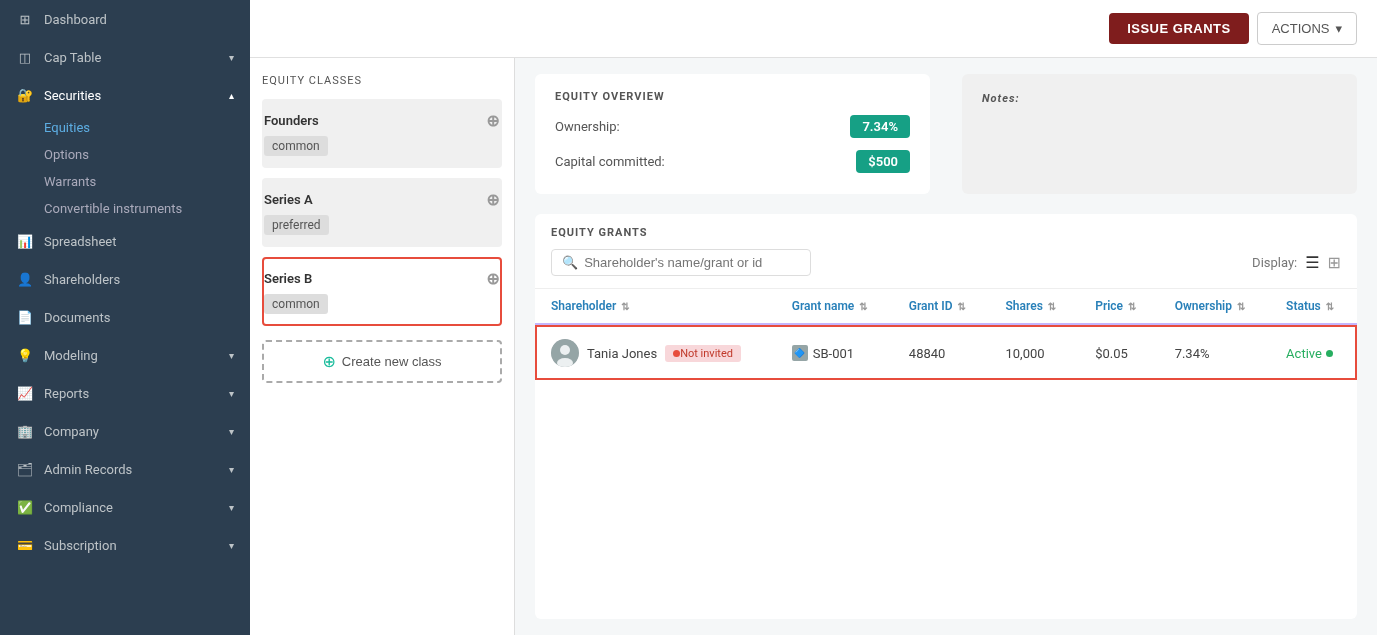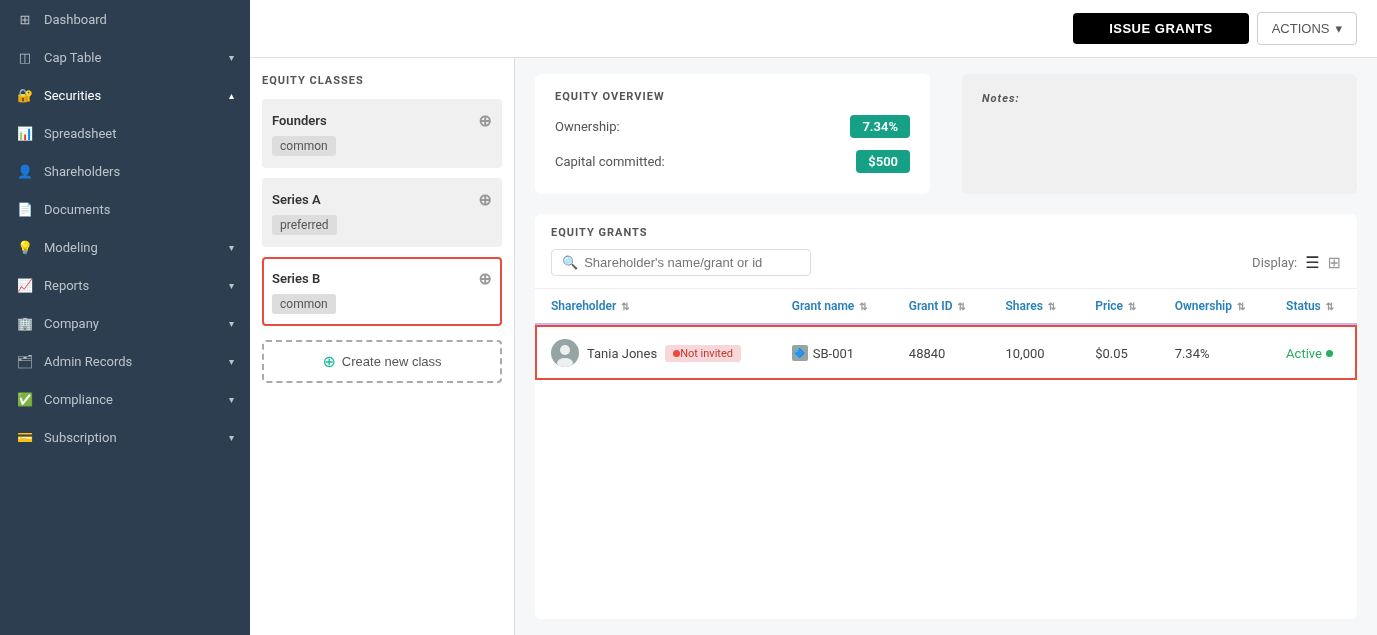--- a/index.html
+++ b/index.html
@@ -14,30 +14,30 @@
     .sidebar-item .chevron { font-size: 10px; }
     .sidebar-sub { padding-left: 44px; }
     .sidebar-sub-item { padding: 6px 16px 6px 0; color: #aab; font-size: 13px; cursor: pointer; }
     .sidebar-sub-item.active { color: #5dade2; }
 
     
     .main { flex: 1; display: flex; flex-direction: column; overflow: hidden; }
 
     
     .topbar { display: flex; align-items: center; justify-content: flex-end; padding: 12px 20px; background: #fff; border-bottom: 1px solid #e0e0e0; gap: 8px; }
-    .btn-issue { background: #000000; color: #fff; border: none; padding: 8px 36px; border-radius: 4px; font-size: 13px; font-weight: 600; cursor: pointer; letter-spacing: 0.5px; }
+    .btn-issue { background: #7f1d1d; color: #fff; border: none; padding: 8px 18px; border-radius: 4px; font-size: 13px; font-weight: 600; cursor: pointer; letter-spacing: 0.5px; }
     .btn-actions { background: #fff; color: #555; border: 1px solid #ccc; padding: 8px 14px; border-radius: 4px; font-size: 13px; cursor: pointer; display: flex; align-items: center; gap: 6px; }
 
     
     .content-area { flex: 1; display: flex; overflow: hidden; }
 
     
     .equity-classes-panel { width: 265px; border-right: 1px solid #ddd; background: #fff; display: flex; flex-direction: column; overflow-y: auto; padding: 16px 12px; flex-shrink: 0; }
-    .panel-title { font-size: 11px; font-weight: 700; color: #555; letter-spacing: 1px; margin-bottom: 12px; }
-    .equity-class-card { background: #f0f0f0; border-radius: 4px; margin-bottom: 10px; padding: 10px 8px; cursor: pointer; position: relative; border: 2px solid transparent; }
+    .panel-title { font-size: 11px; font-weight: 400; color: #555; letter-spacing: 1px; margin-bottom: 12px; }
+    .equity-class-card { background: #f0f0f0; border-radius: 4px; margin-bottom: 10px; padding: 10px 0; cursor: pointer; position: relative; border: 2px solid transparent; }
     .equity-class-card.selected { border: 2px solid #e74c3c; background: #fff; }
     .equity-class-card .class-name { font-weight: 600; color: #333; font-size: 13px; margin-bottom: 6px; display: flex; justify-content: space-between; align-items: center; }
     .equity-class-card .class-type { background: #ddd; border-radius: 3px; padding: 3px 8px; font-size: 12px; color: #555; display: inline-block; }
     .cross-icon { color: #999; font-size: 16px; cursor: pointer; }
 
     .btn-create { width: 100%; border: 2px dashed #aaa; background: #fff; border-radius: 4px; padding: 10px; color: #555; cursor: pointer; display: flex; align-items: center; justify-content: center; gap: 6px; font-size: 13px; margin-top: 4px; }
 
     
     .right-panel { flex: 1; display: flex; flex-direction: column; overflow: hidden; padding: 16px 20px; background: #f5f7f8; }
 
@@ -97,20 +97,26 @@
   </div>
   <div class="sidebar-item">
     <span class="icon">◫</span>
     <span class="label">Cap Table</span>
     <span class="chevron">▾</span>
   </div>
   <div class="sidebar-item active-parent">
     <span class="icon">🔐</span>
     <span class="label">Securities</span>
     <span class="chevron">▴</span>
+  </div>
+  <div class="sidebar-sub">
+    <div class="sidebar-sub-item active">Equities</div>
+    <div class="sidebar-sub-item">Options</div>
+    <div class="sidebar-sub-item">Warrants</div>
+    <div class="sidebar-sub-item">Convertible instruments</div>
   </div>
   <div class="sidebar-item">
     <span class="icon">📊</span>
     <span class="label">Spreadsheet</span>
   </div>
   <div class="sidebar-item">
     <span class="icon">👤</span>
     <span class="label">Shareholders</span>
   </div>
   <div class="sidebar-item">

